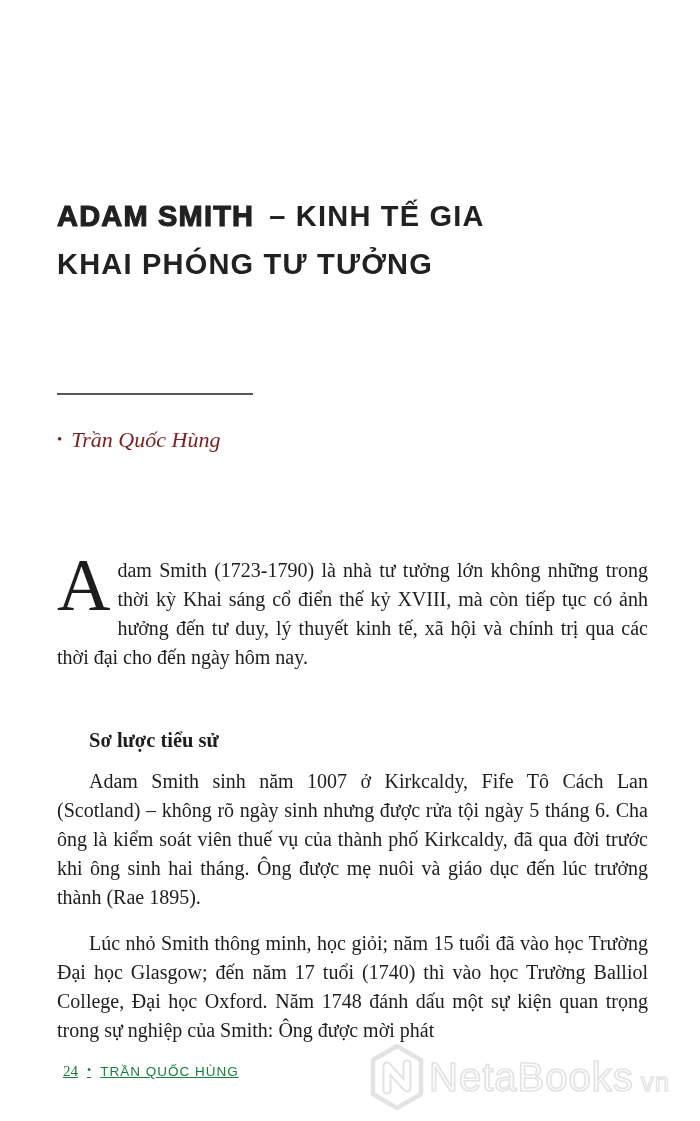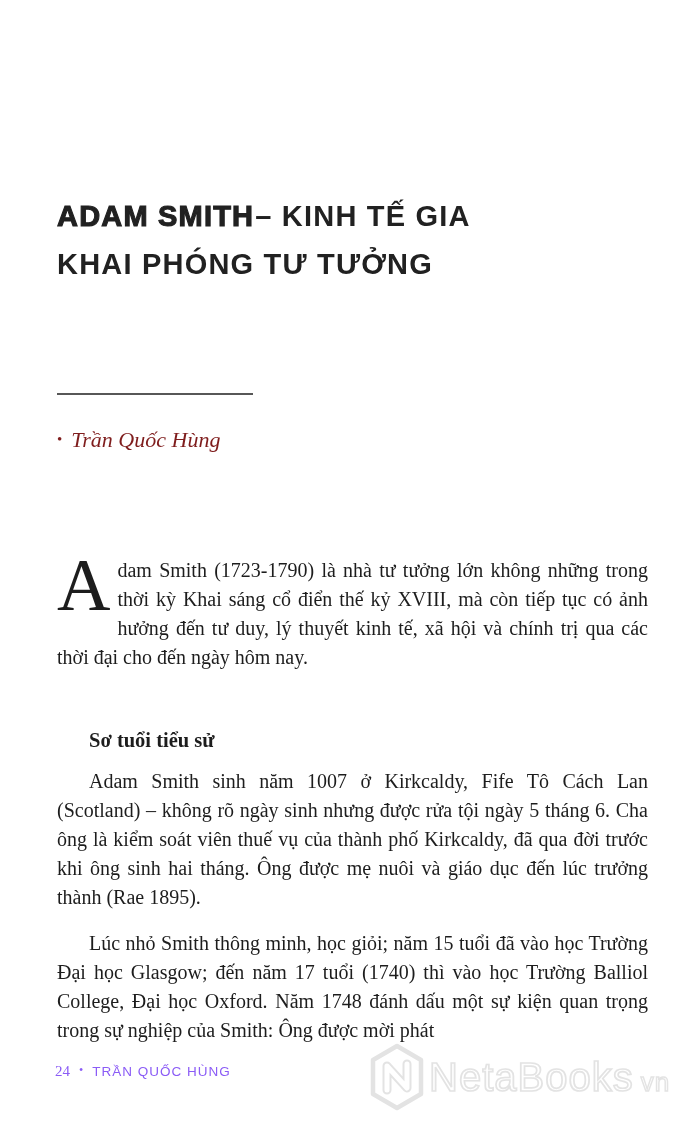--- a/index.html
+++ b/index.html
@@ -12,21 +12,21 @@
     font-family:"Liberation Serif",serif;
   }
   
   .title{
     position:absolute;left:57px;top:192px;width:600px;
     font-family:"Liberation Sans",sans-serif;
     font-weight:700;font-size:29px;line-height:48px;
     letter-spacing:1.2px;color:#212121;margin:0;
   }
   .title-emph{-webkit-text-stroke:1.1px #212121;}
-  .title-rest{margin-left:1px;}
+  .title-rest{margin-left:15px;}
   .rule{
     position:absolute;left:57px;top:393px;width:196px;height:2px;
     background:#575757;
   }
   .author{
     position:absolute;left:57px;top:424px;
     font-style:italic;font-size:22px;line-height:30px;color:#7f1d1d;
   }
   .author-bullet{font-style:normal;font-size:15px;vertical-align:3px;margin-right:9px;}
   
@@ -43,21 +43,21 @@
   }
   .section-heading{
     position:absolute;left:57px;top:726px;width:591px;margin:0;
     padding-left:32px;
     font-size:20.5px;line-height:29px;font-weight:700;color:#1d1d1d;
   }
   #p2{top:767px;text-indent:32px;}
   #p3{top:929px;text-indent:32px;}
   
   .footer{
-    position:absolute;left:55px;top:1062px;white-space:nowrap;color:#8b5cf6;
+    position:absolute;left:63px;top:1062px;white-space:nowrap;color:#15803d;text-decoration:underline;
   }
   .footer-num{font-family:"Liberation Serif",serif;font-size:15px;}
   .footer-sep{font-size:12px;margin:0 9px;vertical-align:2px;}
   .footer-head{
     font-family:"Liberation Sans",sans-serif;font-size:13.5px;
     letter-spacing:1px;
   }
   
   .wm-logo{position:absolute;left:370px;top:1043px;}
   .wm-text{
@@ -83,21 +83,21 @@
   <div class="rule"></div>
 
   <div class="author">
     <span class="author-bullet">•</span><span>Trần Quốc Hùng</span>
   </div>
 
   <p class="bodytext" id="p1">
     <span class="dropcap">A</span><span>dam Smith (1723-1790) là nhà tư tưởng lớn không những trong thời kỳ Khai sáng cổ điển thế kỷ XVIII, mà còn tiếp tục có ảnh hưởng đến tư duy, lý thuyết kinh tế, xã hội và chính trị qua các thời đại cho đến ngày hôm nay.</span>
   </p>
 
-  <h2 class="section-heading">Sơ tuổi tiểu sử</h2>
+  <h2 class="section-heading">Sơ lược tiểu sử</h2>
 
   <p class="bodytext" id="p2">Adam Smith sinh năm 1007 ở Kirkcaldy, Fife Tô Cách Lan (Scotland) – không rõ ngày sinh nhưng được rửa tội ngày 5 tháng 6. Cha ông là kiểm soát viên thuế vụ của thành phố Kirkcaldy, đã qua đời trước khi ông sinh hai tháng. Ông được mẹ nuôi và giáo dục đến lúc trưởng thành (Rae 1895).</p>
 
   <p class="bodytext" id="p3">Lúc nhỏ Smith thông minh, học giỏi; năm 15 tuổi đã vào học Trường Đại học Glasgow; đến năm 17 tuổi (1740) thì vào học Trường Balliol College, Đại học Oxford. Năm 1748 đánh dấu một sự kiện quan trọng trong sự nghiệp của Smith: Ông được mời phát</p>
 
   <div class="footer">
     <span class="footer-num">24</span><span class="footer-sep">•</span><span class="footer-head">TRẦN QUỐC HÙNG</span>
   </div>
 
   <svg class="wm-logo" width="54" height="68" viewBox="0 0 54 68">

